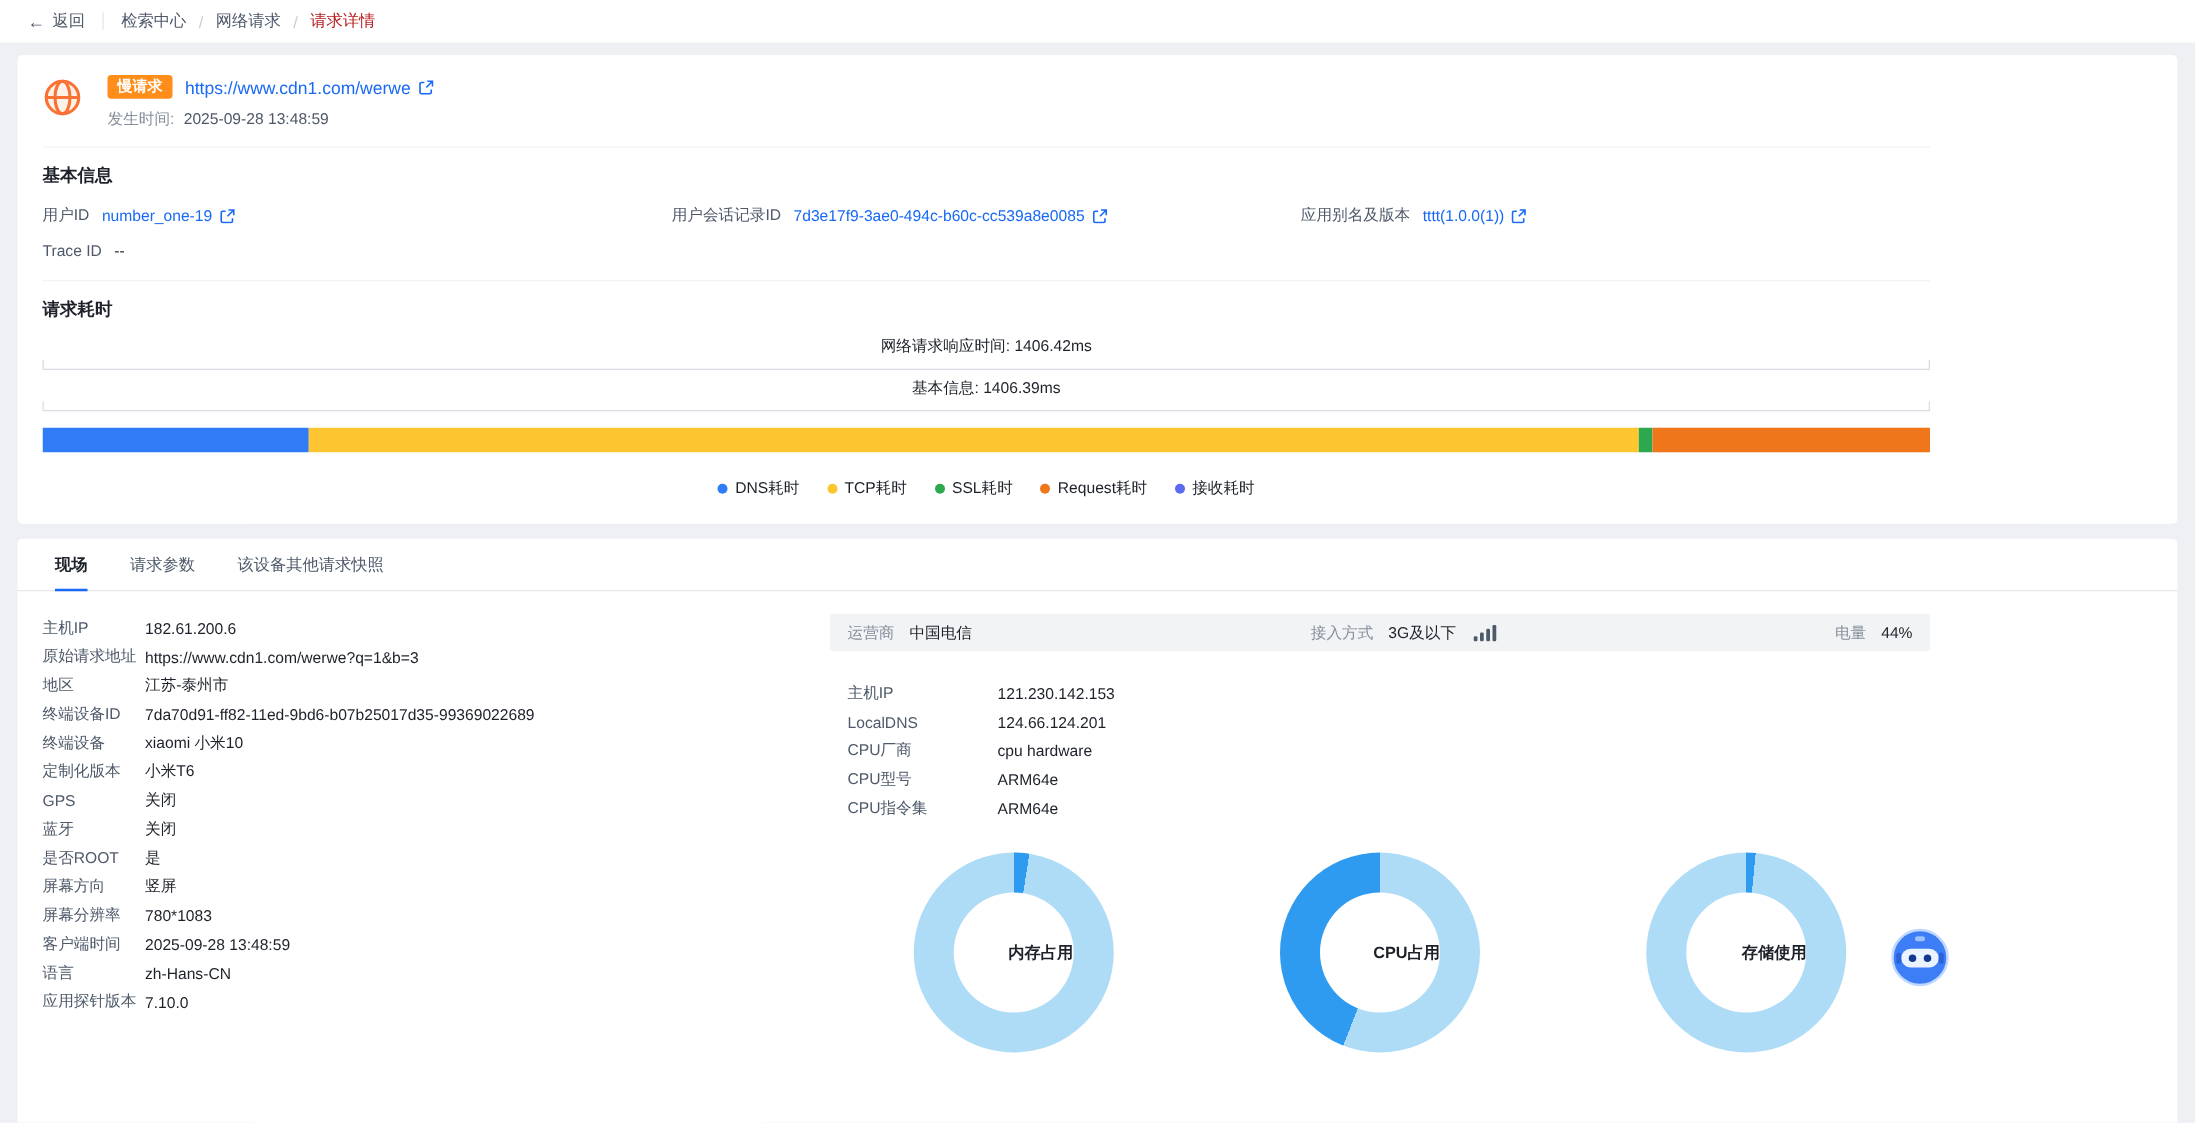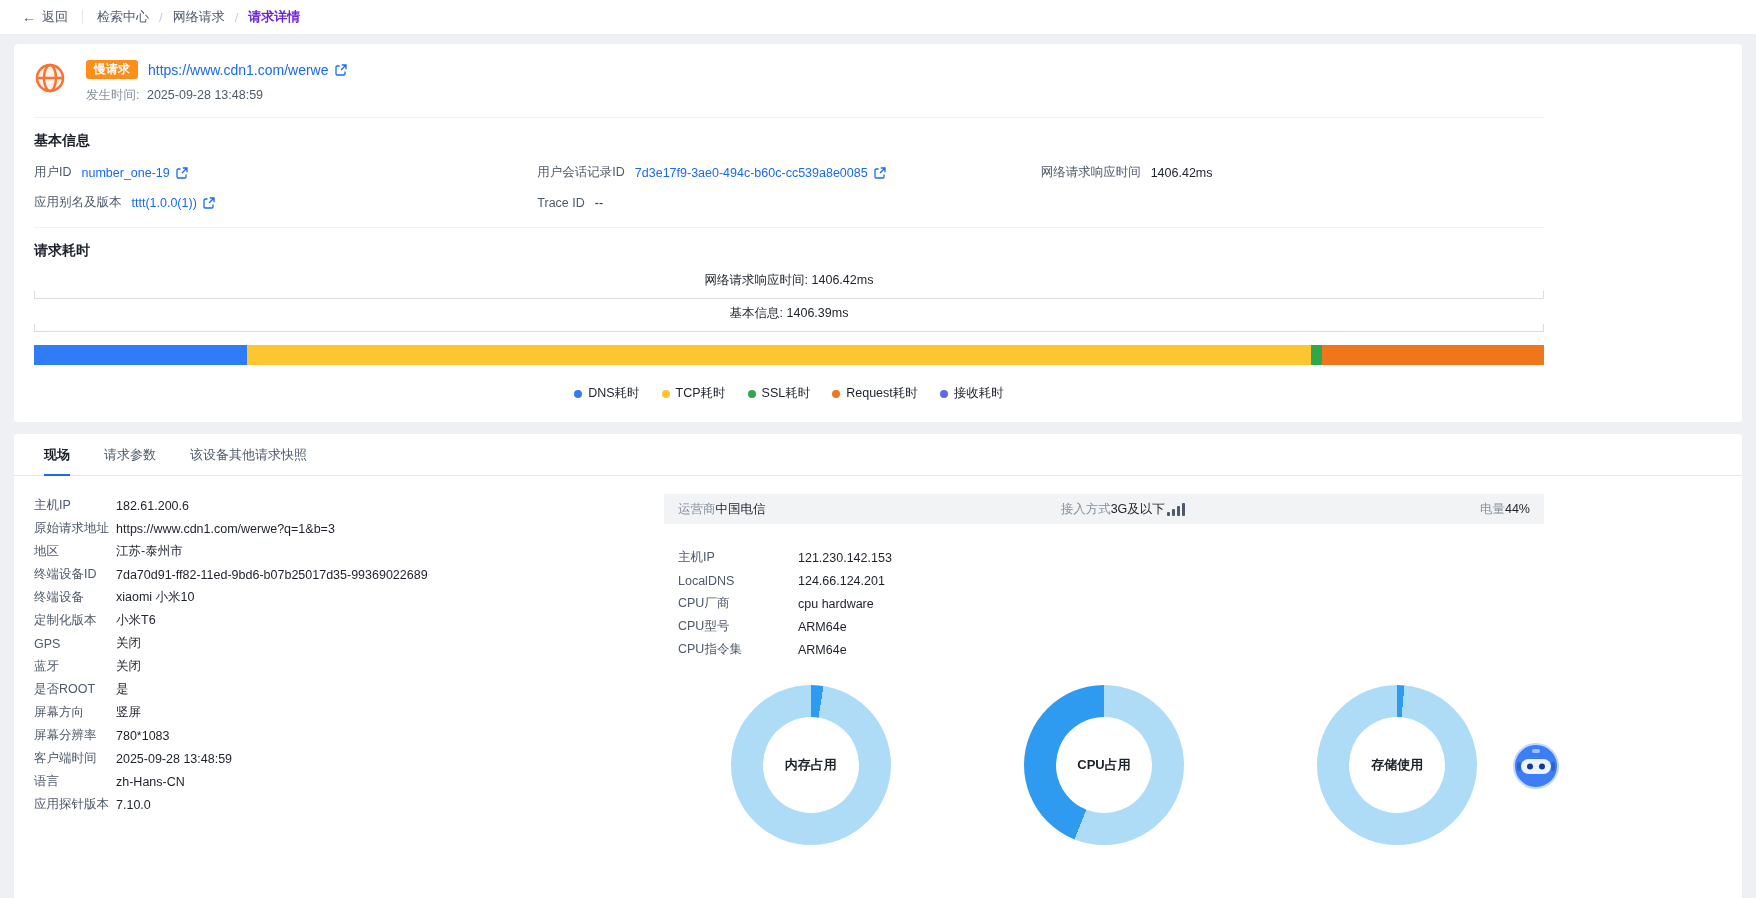--- a/index.html
+++ b/index.html
@@ -6,21 +6,21 @@
   html,body{width:1756px;height:898px;overflow:hidden;background:#eef0f3;
     font-family:"Liberation Sans","DejaVu Sans",sans-serif;font-size:12.5px;color:#1d2129;position:relative}
 
   
   .topbar{height:34px;background:#fff;display:flex;align-items:center;padding:0 22px;font-size:13px}
   .back{color:#4e5969;display:inline-flex;align-items:center;gap:6px;cursor:pointer}
   .back-arrow{font-size:14px;line-height:1}
   .bc-divider{width:1px;height:14px;background:#e5e6eb;margin:0 14px}
   .bc-items{display:inline-flex;align-items:center;gap:10px;color:#4e5969}
   .bc-item{cursor:pointer;white-space:nowrap}
-  .bc-item.current{color:#6d28d9;font-weight:700;cursor:default}
+  .bc-item.current{color:#b91c1c;font-weight:400;cursor:default}
   .bc-sep{color:#c9cdd4}
 
   
   .card{background:#fff;border-radius:4px;margin:12px 14px}
   .card-top{margin-top:10px;padding:16px 20px 16px 20px}
   .card1-inner{width:1510px}
   .card-bottom{margin-top:8px;height:560px;padding:0}
 
   
   .req-header{display:flex;gap:20px;padding-bottom:13px;border-bottom:1px solid #f2f3f5}
@@ -64,32 +64,32 @@
 
   
   .detail-body{display:flex;padding:18px 20px;gap:30px}
   .left-fields{width:600px;flex:none}
   .f-row{display:flex;height:23px;align-items:center}
   .f-row .f-label{width:82px;flex:none;color:#4e5969;white-space:nowrap}
   .f-row .f-value{color:#1d2129;white-space:nowrap}
 
   .device-panel{width:880px;flex:none}
   .panel-head{height:30px;background:#f2f3f5;display:flex;align-items:center;justify-content:space-between;padding:0 14px;border-radius:2px}
-  .ph-group{display:inline-flex;align-items:center;gap:0}
+  .ph-group{display:inline-flex;align-items:center;gap:12px}
   .ph-label{color:#86909c}
   .ph-value{color:#1d2129}
   .signal-ic{display:inline-flex;align-items:flex-end;gap:2px;margin-left:2px;height:13px}
   .signal-ic i{width:3px;background:#4e5969;display:block;border-radius:1px}
   .panel-fields{margin-top:22px;padding:0 14px}
   .panel-fields .f-row .f-label{width:120px}
 
   .donut-row{display:flex;margin-top:24px}
   .donut-wrap{flex:1;display:flex;justify-content:center}
   .donut-ring{width:160px;height:160px;border-radius:50%;display:flex;align-items:center;justify-content:center}
-  .donut-hole{width:96px;height:96px;border-radius:50%;background:#fff;display:flex;align-items:center;justify-content:center}
+  .donut-hole{width:96px;height:96px;border-radius:50%;background:#fff;display:flex;align-items:center;justify-content:flex-end}
   .donut-label{font-weight:700;font-size:13px;color:#1d2129}
 
   
   .robot{position:absolute;left:1512px;top:742px;width:48px;height:48px;cursor:pointer}
 </style>
 </head>
 <body>
 
 <div class="topbar">
   <span class="back">
@@ -151,25 +151,20 @@
     <span class="f-label">用户会话记录ID</span>
     <span class="f-value link">7d3e17f9-3ae0-494c-b60c-cc539a8e0085</span>
     <span class="ext-ic">
       <svg viewBox="0 0 12 12">
                 <path d="M4.5 2H2.2C1.5 2 1 2.5 1 3.2v6.6C1 10.5 1.5 11 2.2 11h6.6c.7 0 1.2-.5 1.2-1.2V7.5" stroke="currentColor" fill="none" stroke-width="1.3"></path>
                 <path d="M6.8 1h4.2v4.2M10.8 1.2 6 6" stroke="currentColor" fill="none" stroke-width="1.3"></path>
               </svg>
     </span>
   </div>
           <div class="info-field">
-    <span class="f-label">网络请求响应时间</span>
-    <span class="f-value">1406.42ms</span>
-
-  </div>
-          <div class="info-field">
     <span class="f-label">应用别名及版本</span>
     <span class="f-value link">tttt(1.0.0(1))</span>
     <span class="ext-ic">
       <svg viewBox="0 0 12 12">
                 <path d="M4.5 2H2.2C1.5 2 1 2.5 1 3.2v6.6C1 10.5 1.5 11 2.2 11h6.6c.7 0 1.2-.5 1.2-1.2V7.5" stroke="currentColor" fill="none" stroke-width="1.3"></path>
                 <path d="M6.8 1h4.2v4.2M10.8 1.2 6 6" stroke="currentColor" fill="none" stroke-width="1.3"></path>
               </svg>
     </span>
   </div>
           <div class="info-field">

